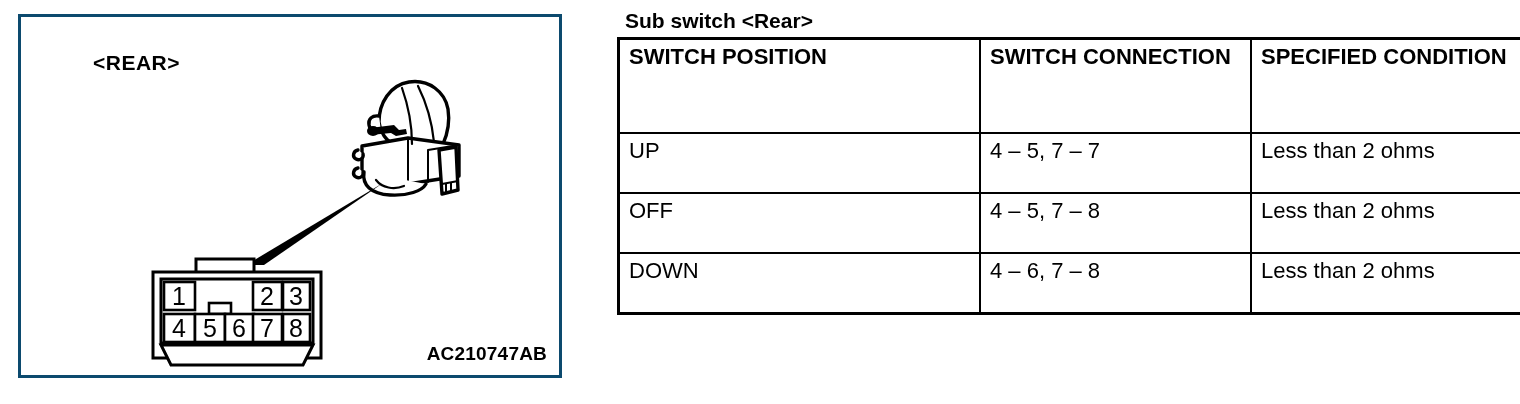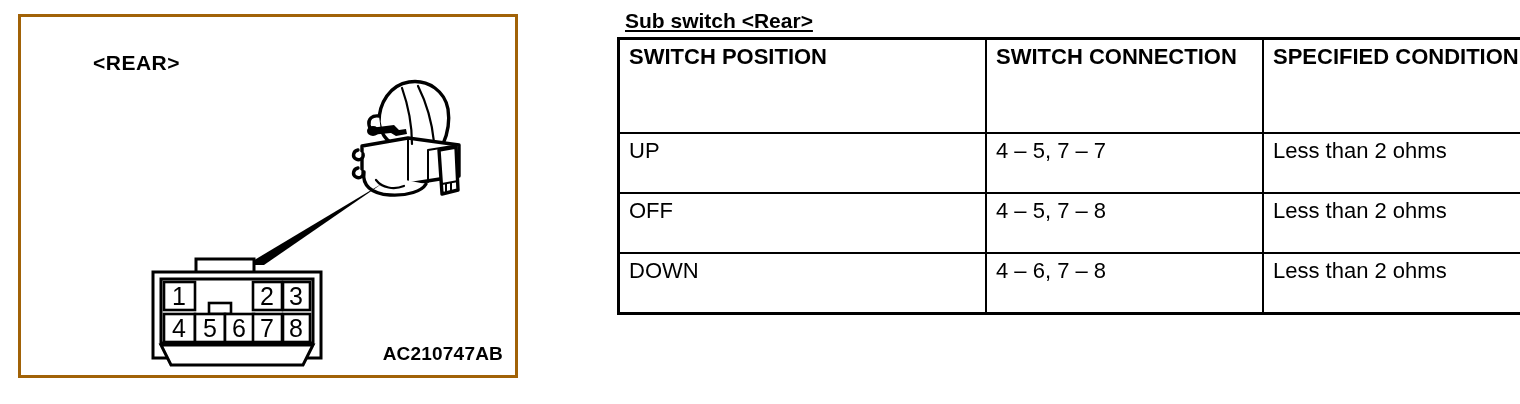--- a/index.html
+++ b/index.html
@@ -14,23 +14,23 @@
     font-family: "Liberation Sans", sans-serif;
     color: #000000;
     overflow: hidden;
   }
 
   
   #illustration-panel {
     position: absolute;
     left: 18px;
     top: 14px;
-    width: 500px;
+    width: 544px;
     height: 364px;
-    border: 3px solid #a16207;
+    border: 3px solid #0c4a6e;
     box-sizing: border-box;
     background: #ffffff;
   }
 
   #rear-label {
     position: absolute;
     left: 72px;
     top: 34px;
     font-size: 21px;
     font-weight: bold;
@@ -80,34 +80,33 @@
     top: 8px;
     width: 866px;
   }
 
   #table-title {
     font-size: 21px;
     font-weight: bold;
     line-height: 26px;
     margin: 0 0 3px 8px;
     white-space: nowrap;
-    text-decoration: underline;
   }
 
   #spec-table {
     border-collapse: collapse;
     border: 3px solid #000000;
     width: 866px;
     table-layout: fixed;
     background: #ffffff;
   }
   #spec-table td, #spec-table th {
     border: 2px solid #000000;
     vertical-align: top;
-    padding: 4px 8px 4px 9px;
+    padding: 4px 2px 4px 9px;
     text-align: left;
     font-size: 22px;
     line-height: 26px;
     font-weight: normal;
   }
   #spec-table thead th {
     font-weight: bold;
     height: 84px;
   }
   #spec-table tbody td {

